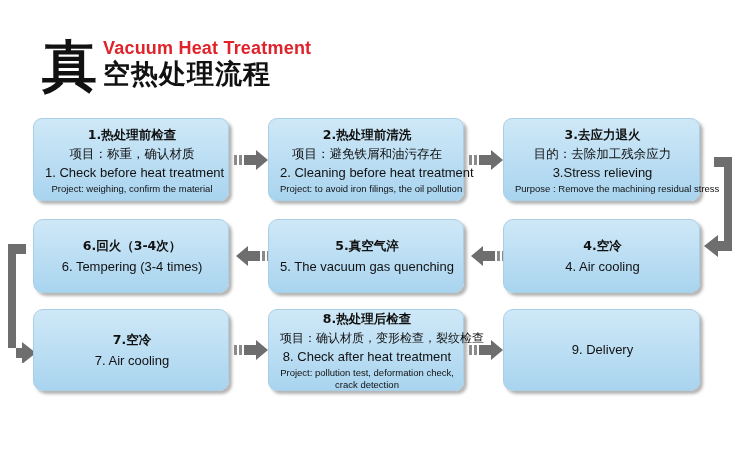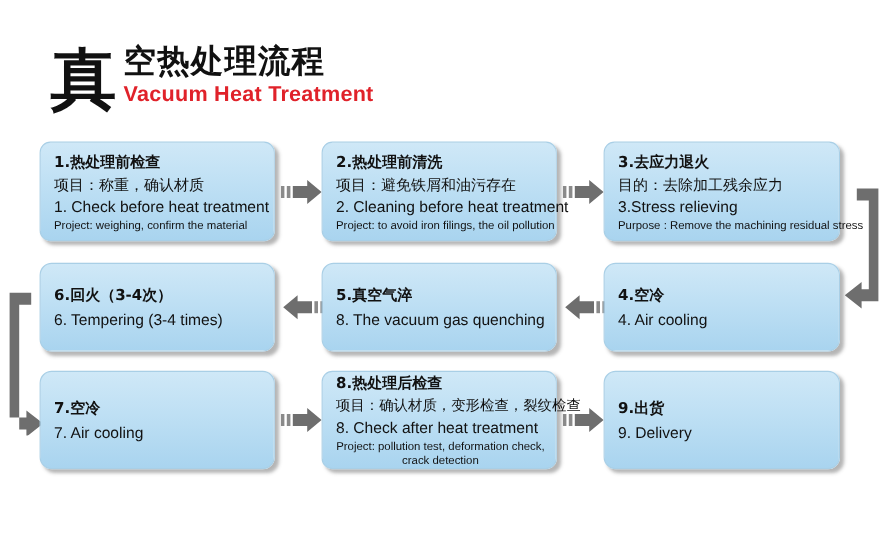--- a/index.html
+++ b/index.html
@@ -69,20 +69,21 @@
     box-shadow: 3px 3px 3px rgba(90,90,90,0.45);
     padding: 7px 9px 6px 11px;
     display: flex;
     flex-direction: column;
     justify-content: center;
   }
   .node-line {
     font-family: "DejaVu Sans", "Liberation Sans", sans-serif;
     color: #111111;
     white-space: nowrap;
+    text-align: center;
   }
   .cn-head {
     font-size: 12.5px;
     font-weight: 600;
     line-height: 1.55;
   }
   .cn-sub {
     font-size: 12.5px;
     font-weight: 500;
     line-height: 1.55;
@@ -127,22 +128,22 @@
     position: absolute;
   }
   .bracket svg { display: block; }
 </style>
 </head>
 <body>
 
 <div id="header">
   <div id="brand-char">真</div>
   <div id="title-stack">
+    <div id="title-en">Vacuum Heat Treatment</div>
     <div id="title-cn">空热处理流程</div>
-    <div id="title-en">Vacuum Heat Treatment</div>
   </div>
 </div>
 
 <div class="node c1 r1">
   <div class="node-line cn-head">1.热处理前检查</div>
   <div class="node-line cn-sub">项目：称重，确认材质</div>
   <div class="node-line en-main">1. Check before heat treatment</div>
   <div class="node-line en-sub">Project: weighing, confirm the material</div>
 </div>
 
@@ -190,21 +191,21 @@
 <div class="arrow" style="left:234px; top:245px;">
   <svg width="36" height="22" viewBox="0 0 36 22" aria-hidden="true">
     <rect x="33" y="6" width="3" height="10" fill="#8a8a8a"></rect>
     <rect x="28" y="6" width="3" height="10" fill="#8a8a8a"></rect>
     <path d="M26 6 L14 6 L14 1 L2 11 L14 21 L14 16 L26 16 Z" fill="#6e6e6e"></path>
   </svg>
 </div>
 
 <div class="node c2 r2 two-line">
   <div class="node-line cn-head">5.真空气淬</div>
-  <div class="node-line en-main">8. The vacuum gas quenching</div>
+  <div class="node-line en-main">5. The vacuum gas quenching</div>
 </div>
 
 <div class="arrow" style="left:469px; top:245px;">
   <svg width="36" height="22" viewBox="0 0 36 22" aria-hidden="true">
     <rect x="33" y="6" width="3" height="10" fill="#8a8a8a"></rect>
     <rect x="28" y="6" width="3" height="10" fill="#8a8a8a"></rect>
     <path d="M26 6 L14 6 L14 1 L2 11 L14 21 L14 16 L26 16 Z" fill="#6e6e6e"></path>
   </svg>
 </div>
 
@@ -242,15 +243,14 @@
 
 <div class="arrow" style="left:469px; top:339px;">
   <svg width="36" height="22" viewBox="0 0 36 22" aria-hidden="true">
     <rect x="0" y="6" width="3" height="10" fill="#8a8a8a"></rect>
     <rect x="5" y="6" width="3" height="10" fill="#8a8a8a"></rect>
     <path d="M10 6 L22 6 L22 1 L34 11 L22 21 L22 16 L10 16 Z" fill="#6e6e6e"></path>
   </svg>
 </div>
 
 <div class="node c3 r3 two-line">
-  <div class="node-line cn-head">9.出货</div>
   <div class="node-line en-main">9. Delivery</div>
 </div>
 
 </body></html>

